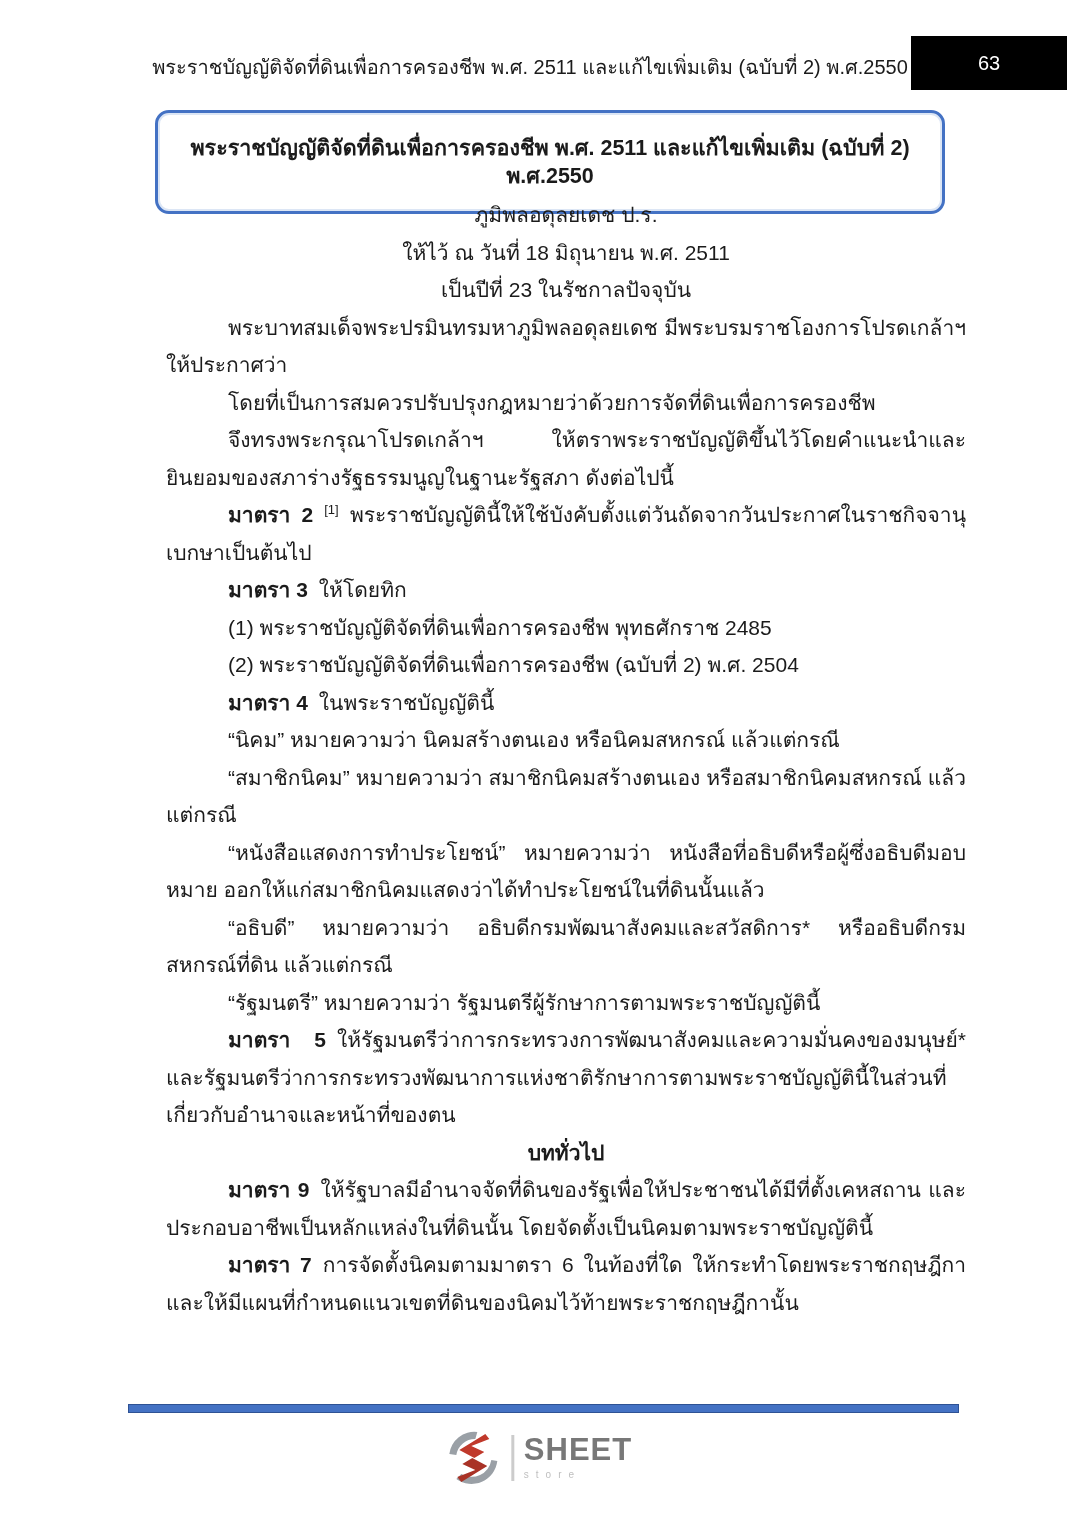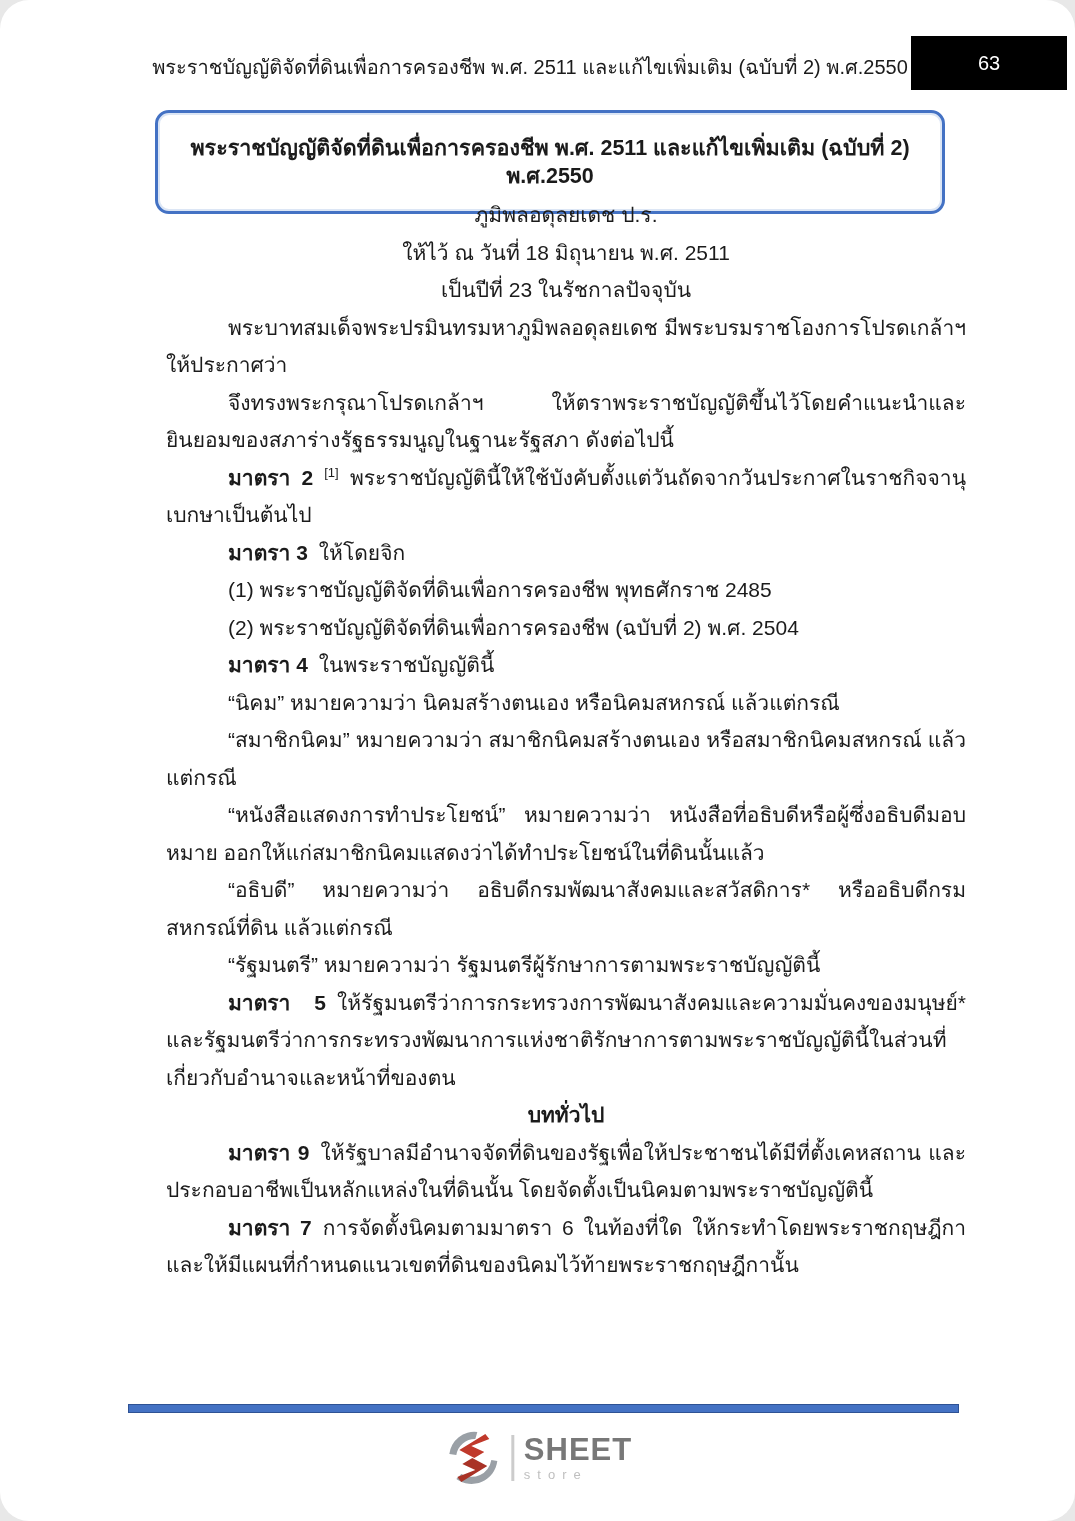--- a/index.html
+++ b/index.html
@@ -4,21 +4,20 @@
 <style>
   html,body{margin:0;padding:0;background:#e8e8e8;}
   .page{
     position:relative;
     width:1075px;height:1521px;
     margin:0 auto;
     background:#ffffff;
     font-family:"Liberation Sans","DejaVu Sans",sans-serif;
     color:#1b1b1b;
     overflow:hidden;
-    border-radius:29px;
   }
   
   .running-head{
     position:absolute;top:52px;left:150px;width:760px;
     text-align:center;font-size:20px;line-height:30px;white-space:nowrap;
   }
   .pagenum-box{
     position:absolute;top:36px;right:8px;width:156px;height:54px;
     background:#000000;color:#ffffff;
     display:flex;align-items:center;justify-content:center;
@@ -56,21 +55,21 @@
     display:flex;align-items:center;
   }
   .brand .s-icon{width:60px;height:60px;}
   .logo-sep{width:3px;height:46px;background:#cccccc;margin:0 10px 0 8px;}
   .brand-text{display:flex;flex-direction:column;justify-content:center;}
   .brand-name{
     font-weight:bold;font-size:31px;line-height:30px;color:#787878;
     letter-spacing:1px;font-family:"Liberation Sans","DejaVu Sans",sans-serif;
   }
   .brand-sub{
-    font-size:13px;line-height:15px;color:#bfbfbf;letter-spacing:7px;margin-top:2px;
+    font-size:10px;line-height:15px;color:#bfbfbf;letter-spacing:7px;margin-top:2px;
   }
 </style>
 </head>
 <body>
 
 <div class="page">
 
   <div class="running-head">พระราชบัญญัติจัดที่ดินเพื่อการครองชีพ พ.ศ. 2511 และแก้ไขเพิ่มเติม (ฉบับที่ 2) พ.ศ.2550</div>
 
   <div class="pagenum-box">
@@ -80,24 +79,25 @@
   <div class="title-box">
     <span>พระราชบัญญัติจัดที่ดินเพื่อการครองชีพ พ.ศ. 2511 และแก้ไขเพิ่มเติม (ฉบับที่ 2) พ.ศ.2550</span>
   </div>
 
   <div class="content">
     <p class="center">ภูมิพลอดุลยเดช ป.ร.</p>
     <p class="center">ให้ไว้ ณ วันที่ 18 มิถุนายน พ.ศ. 2511</p>
     <p class="center">เป็นปีที่ 23 ในรัชกาลปัจจุบัน</p>
 
     <p class="para"><span>พระบาทสมเด็จพระปรมินทรมหาภูมิพลอดุลยเดช มีพระบรมราชโองการโปรดเกล้าฯ ให้ประกาศว่า</span></p>
+    <p class="para"><span>โดยที่เป็นการสมควรปรับปรุงกฎหมายว่าด้วยการจัดที่ดินเพื่อการครองชีพ</span></p>
     <p class="para"><span>จึงทรงพระกรุณาโปรดเกล้าฯ ให้ตราพระราชบัญญัติขึ้นไว้โดยคำแนะนำและยินยอมของสภาร่างรัฐธรรมนูญในฐานะรัฐสภา ดังต่อไปนี้</span></p>
 
     <p class="para"><b class="lbl">มาตรา 2</b><sup class="fnref">[1]</sup> <span>พระราชบัญญัตินี้ให้ใช้บังคับตั้งแต่วันถัดจากวันประกาศในราชกิจจานุเบกษาเป็นต้นไป</span></p>
-    <p class="para"><b class="lbl">มาตรา 3</b><span>ให้โดยจิก</span></p>
+    <p class="para"><b class="lbl">มาตรา 3</b><span>ให้โดยทิก</span></p>
 
     <p class="para"><span>(1) พระราชบัญญัติจัดที่ดินเพื่อการครองชีพ พุทธศักราช 2485</span></p>
     <p class="para"><span>(2) พระราชบัญญัติจัดที่ดินเพื่อการครองชีพ (ฉบับที่ 2) พ.ศ. 2504</span></p>
 
     <p class="para"><b class="lbl">มาตรา 4</b><span>ในพระราชบัญญัตินี้</span></p>
 
     <p class="para"><span>“นิคม” หมายความว่า นิคมสร้างตนเอง หรือนิคมสหกรณ์ แล้วแต่กรณี</span></p>
     <p class="para"><span>“สมาชิกนิคม” หมายความว่า สมาชิกนิคมสร้างตนเอง หรือสมาชิกนิคมสหกรณ์ แล้วแต่กรณี</span></p>
     <p class="para"><span>“หนังสือแสดงการทำประโยชน์” หมายความว่า หนังสือที่อธิบดีหรือผู้ซึ่งอธิบดีมอบหมาย ออกให้แก่สมาชิกนิคมแสดงว่าได้ทำประโยชน์ในที่ดินนั้นแล้ว</span></p>
     <p class="para"><span>“อธิบดี” หมายความว่า อธิบดีกรมพัฒนาสังคมและสวัสดิการ* หรืออธิบดีกรมสหกรณ์ที่ดิน แล้วแต่กรณี</span></p>

